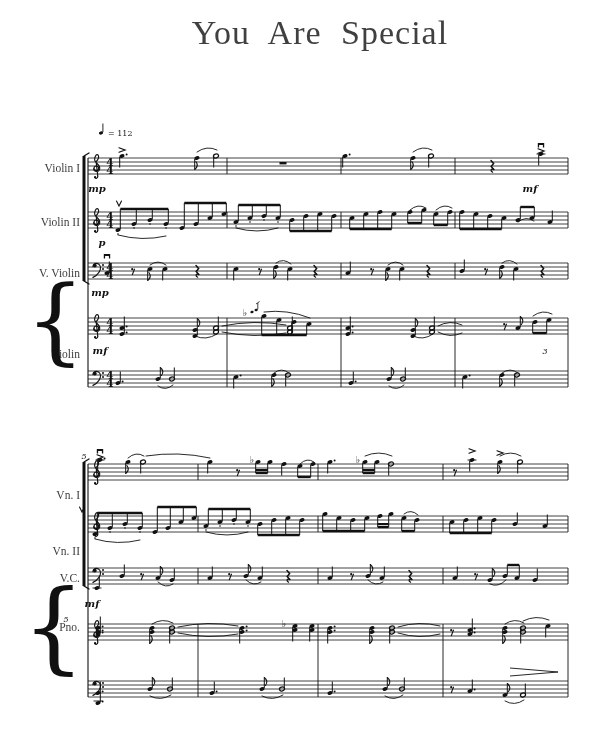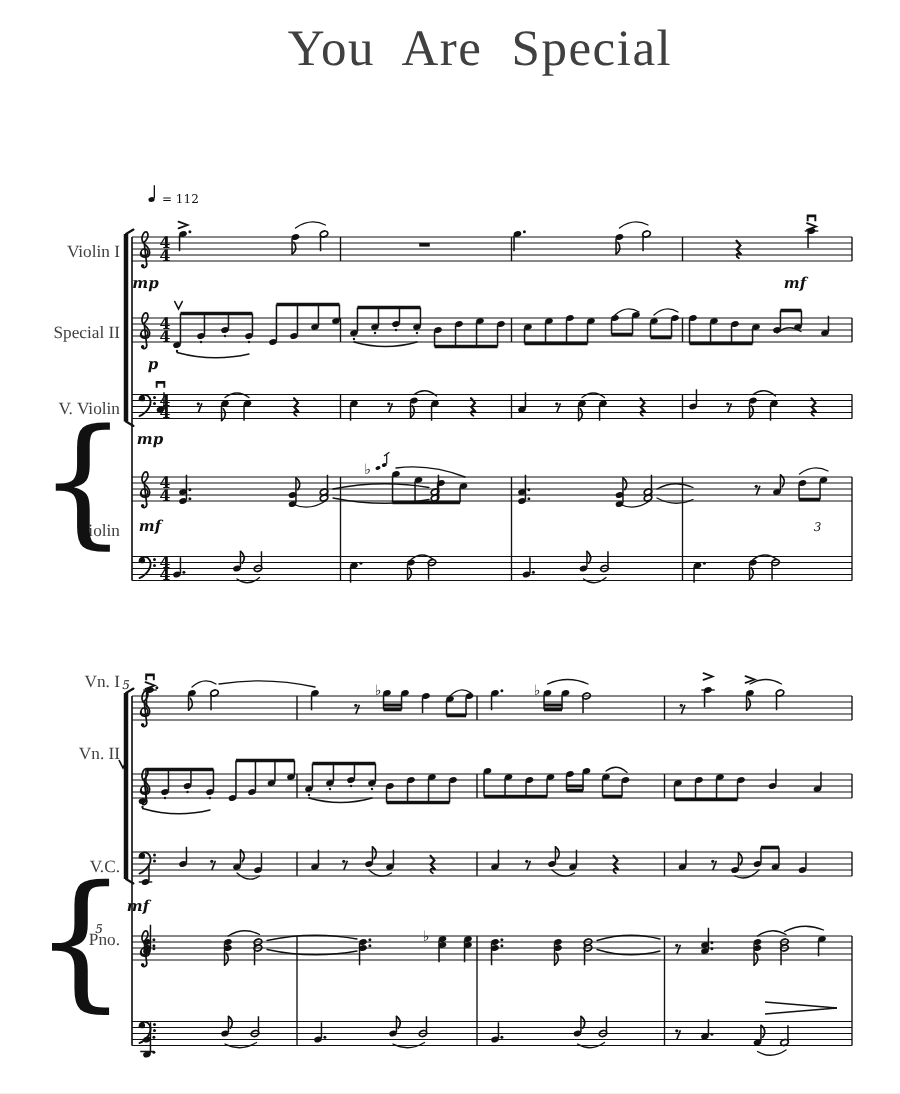--- a/index.html
+++ b/index.html
@@ -14,25 +14,25 @@
               font-size:11.5px;line-height:14px;font-family:"Liberation Serif",serif;}
   svg.score{position:absolute;left:0;top:0;}
 </style>
 </head>
 <body>
 
 <div class="sheet">
   <div class="title">You Are Special</div>
 
   <div class="stafflabel" style="top:161px">Violin I</div>
-  <div class="stafflabel" style="top:215px">Special II</div>
+  <div class="stafflabel" style="top:215px">Violin II</div>
   <div class="stafflabel" style="top:266px">V. Violin</div>
   <div class="stafflabel" style="top:347px">Violin</div>
-  <div class="stafflabel" style="top:448px">Vn. I</div>
-  <div class="stafflabel" style="top:496px">Vn. II</div>
+  <div class="stafflabel" style="top:488px">Vn. I</div>
+  <div class="stafflabel" style="top:544px">Vn. II</div>
   <div class="stafflabel" style="top:571px">V.C.</div>
   <div class="stafflabel" style="top:620px">Pno.</div>
 
   <svg id="score" class="score" width="600" height="729" viewBox="0 0 600 729">
       <ellipse cx="101" cy="133" rx="2.1" ry="1.6" fill="#111111" transform="rotate(-15 101 133)"></ellipse>
       <line x1="102.9" y1="132.2" x2="102.9" y2="123.5" stroke="#111111" stroke-width="0.9"></line>
       <text x="108" y="135.6" fill="#111111" font-size="8" font-family="&quot;DejaVu Serif&quot;,&quot;Liberation Serif&quot;,serif" text-anchor="start">= 112</text>
       <line x1="88" y1="158" x2="568" y2="158" stroke="#111111" stroke-width="0.8"></line>
       <line x1="88" y1="162" x2="568" y2="162" stroke="#111111" stroke-width="0.8"></line>
       <line x1="88" y1="166" x2="568" y2="166" stroke="#111111" stroke-width="0.8"></line>

